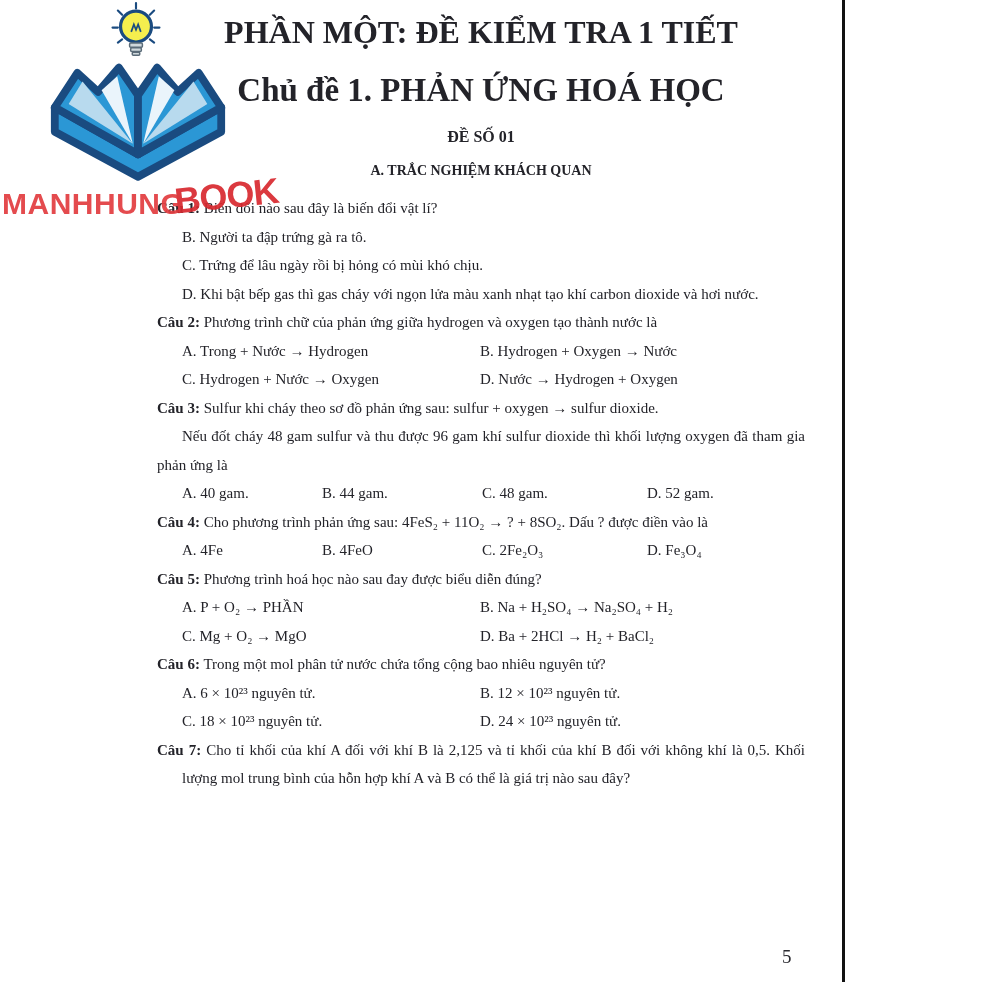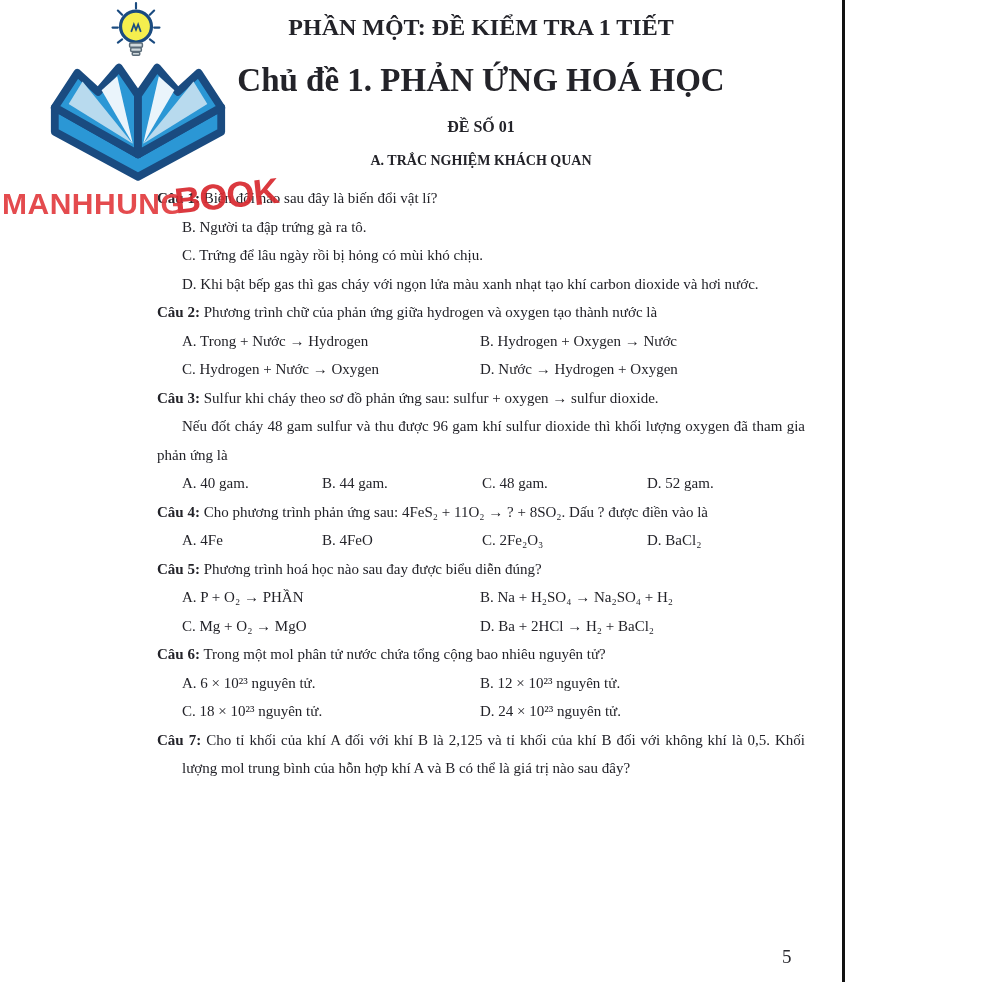--- a/index.html
+++ b/index.html
@@ -22,21 +22,21 @@
     font-weight:bold; font-size:30px; letter-spacing:0.5px;
     color:#e23c40; opacity:0.92;
   }
   .brand .suffix {
     display:inline-block; margin-left:-9px; font-size:36px; font-weight:800;
     color:#d8292f; transform:rotate(-6deg) translate(0,-6px);
     letter-spacing:-1px;
   }
   
   .content { position:absolute; left:157px; top:6px; width:648px; }
-  .h-part   { font-size:24px; font-weight:bold; text-align:center; margin:8px 0 0 0; }
+  .h-part   { font-size:32px; font-weight:bold; text-align:center; margin:8px 0 0 0; }
   .h-topic  { font-size:33px; font-weight:bold; text-align:center; margin:21px 0 0 0; }
   .h-exam   { font-size:16px; font-weight:bold; text-align:center; margin:19px 0 0 0; }
   .h-section{ font-size:14px; font-weight:bold; text-align:center; margin:17px 0 0 0; }
   .questions { margin-top:15px; font-size:15px; line-height:28.5px; }
   .q { margin:0; }
   .q p { margin:0; text-align:justify; }
   .q .q-line { padding-left:25px; text-indent:-25px; }
   .q .q-label { font-weight:bold; }
   .q .q-cont { text-indent:25px; }
   .opt-stack p { margin:0; margin-left:25px; padding-left:11px; text-indent:-11px; text-align:justify; }
@@ -121,21 +121,21 @@
         <span>D. 52 gam.</span>
       </div>
     </div>
 
     <div class="q">
       <p class="q-line"><span class="q-label">Câu 4:</span> <span>Cho phương trình phản ứng sau: 4FeS₂ + 11O₂ → ? + 8SO₂. Dấu ? được điền vào là</span></p>
       <div class="opt-grid cols4">
         <span>A. 4Fe</span>
         <span>B. 4FeO</span>
         <span>C. 2Fe₂O₃</span>
-        <span>D. BaCl₂</span>
+        <span>D. Fe₃O₄</span>
       </div>
     </div>
 
     <div class="q">
       <p class="q-line"><span class="q-label">Câu 5:</span> <span>Phương trình hoá học nào sau đay được biểu diễn đúng?</span></p>
       <div class="opt-grid cols2">
         <span>A. P + O₂ → PHẦN</span>
         <span>B. Na + H₂SO₄ → Na₂SO₄ + H₂</span>
         <span>C. Mg + O₂ → MgO</span>
         <span>D. Ba + 2HCl → H₂ + BaCl₂</span>

